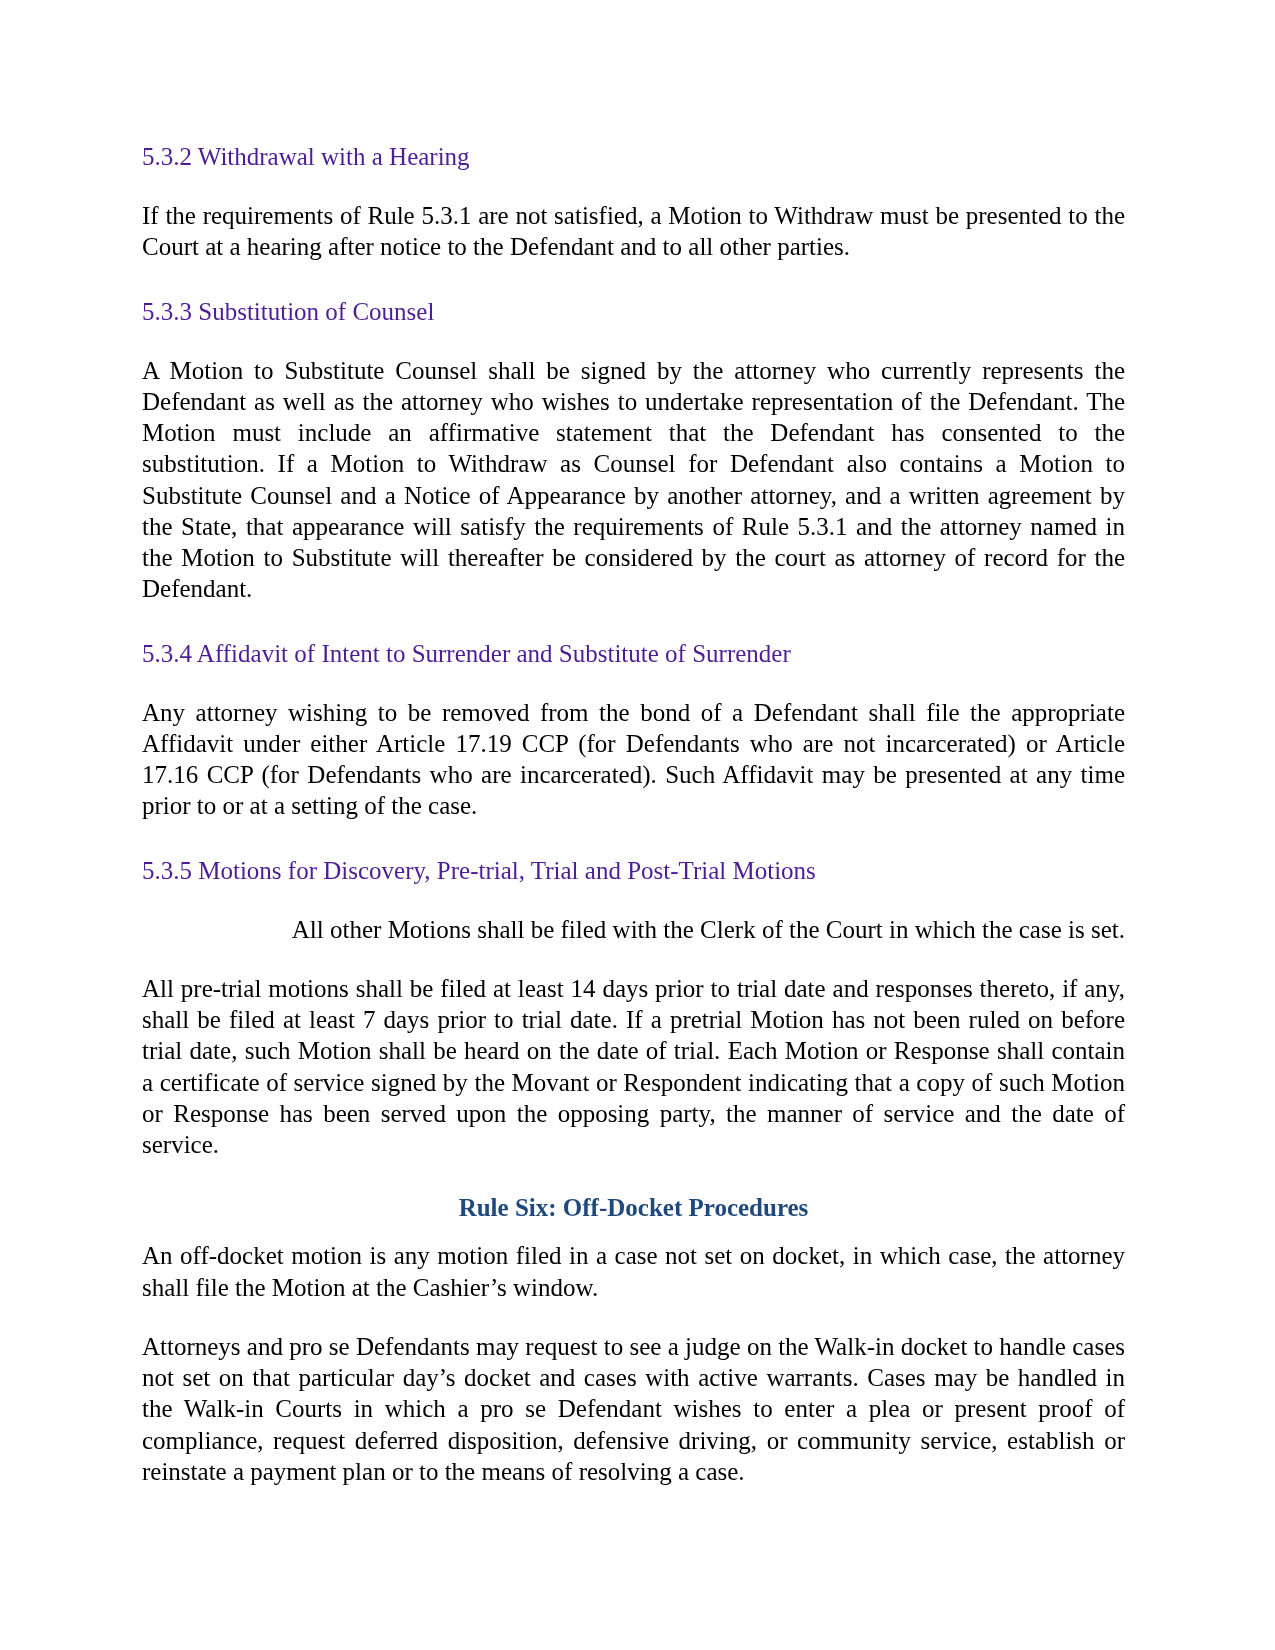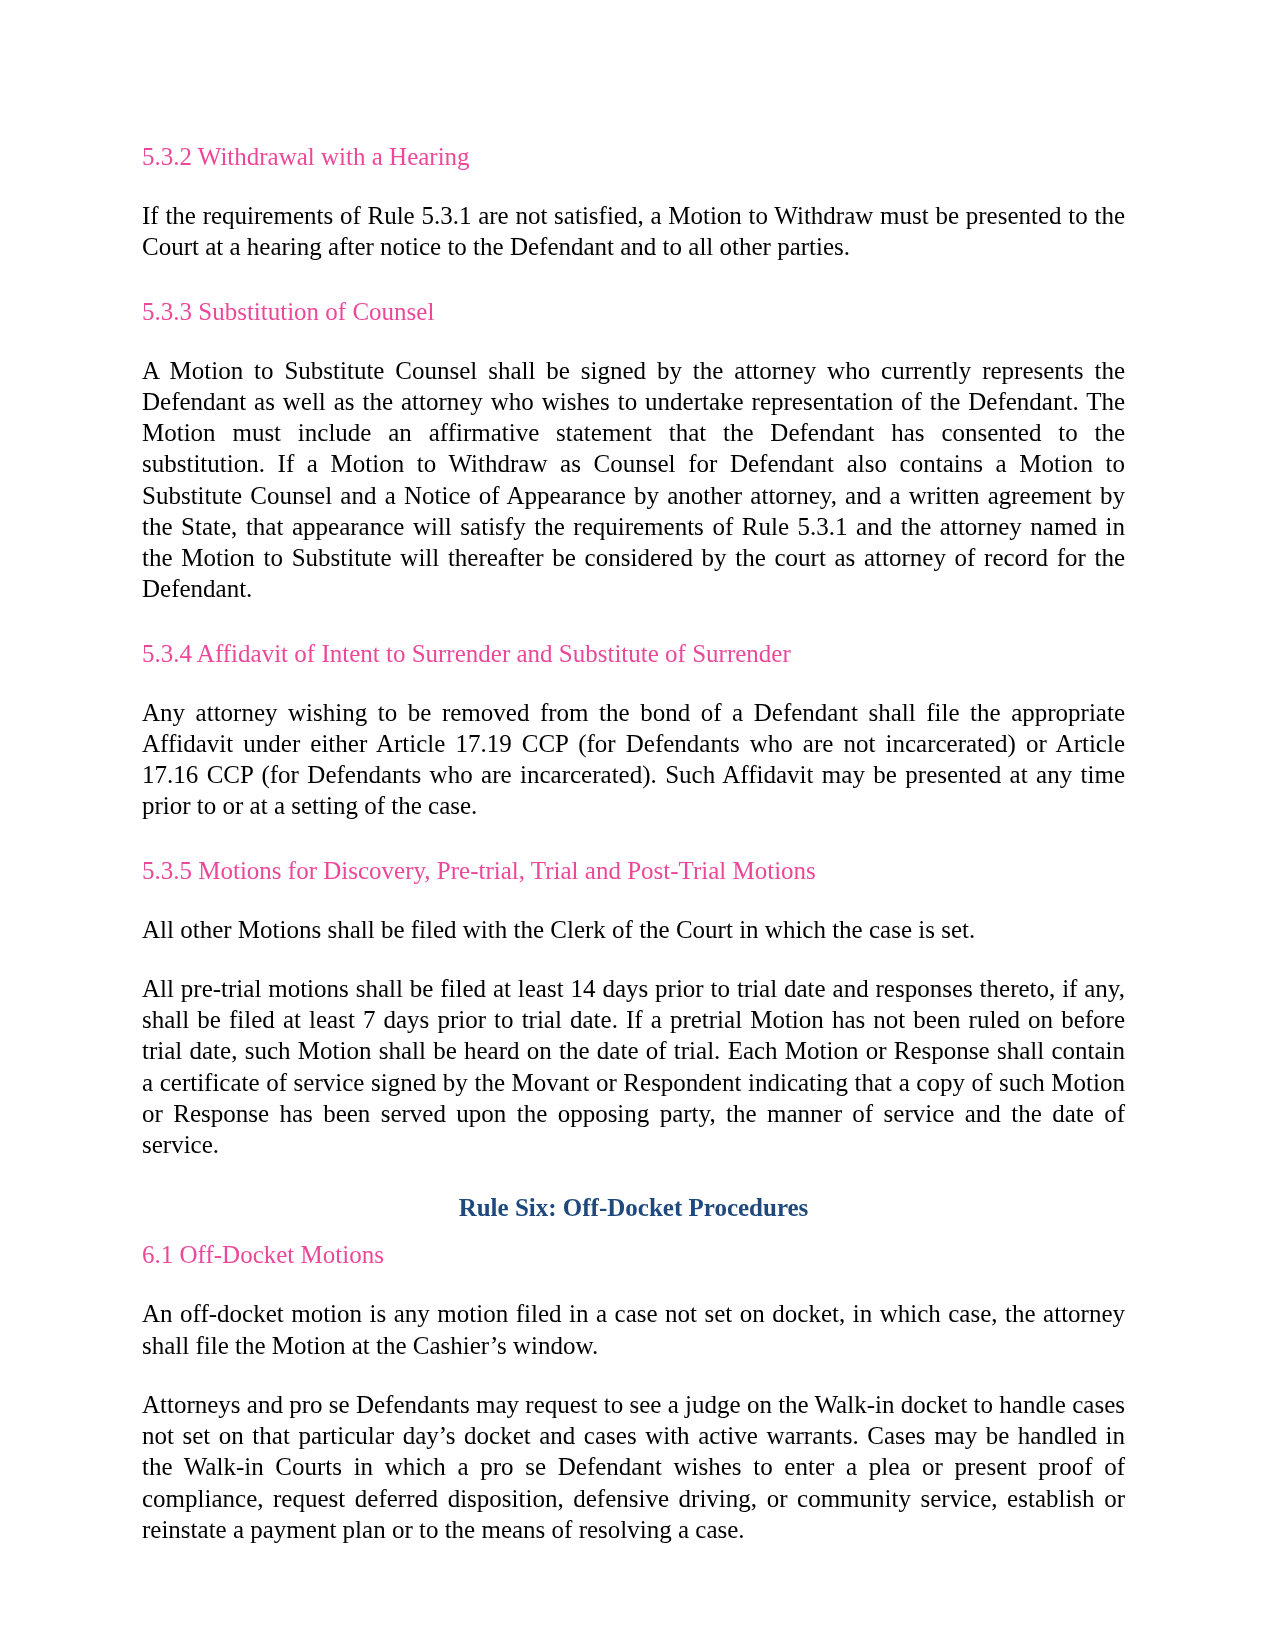--- a/index.html
+++ b/index.html
@@ -11,34 +11,34 @@
     width: 1275px;
     height: 1650px;
     background: #ffffff;
     box-sizing: border-box;
     padding: 142px 150px 120px 142px;
     font-family: "Liberation Serif", "DejaVu Serif", serif;
     color: #000000;
     overflow: hidden;
   }
   .heading {
-    color: #ec4899;
+    color: #4c1d95;
     font-size: 25px;
     line-height: 1.2;
     font-weight: normal;
     margin: 0 0 28px 0;
   }
   .para {
     font-size: 25px;
     line-height: 1.25;
     text-align: justify;
     margin: 8px 0 28px 0;
   }
   .para.last-left {
-    text-align: left;
+    text-align: right;
   }
   .rule-title {
     color: #1f497d;
     font-size: 25px;
     font-weight: bold;
     text-align: center;
     margin: 4px 0 18px 0;
   }
   .block-gap {
     margin-top: 34px;
@@ -57,18 +57,17 @@
 
   <h2 class="heading block-gap">5.3.4 Affidavit of Intent to Surrender and Substitute of Surrender</h2>
   <p class="para">Any attorney wishing to be removed from the bond of a Defendant shall file the appropriate Affidavit under either Article 17.19 CCP (for Defendants who are not incarcerated) or Article 17.16 CCP (for Defendants who are incarcerated). Such Affidavit may be presented at any time prior to or at a setting of the case.</p>
 
   <h2 class="heading block-gap">5.3.5 Motions for Discovery, Pre-trial, Trial and Post-Trial Motions</h2>
   <p class="para last-left">All other Motions shall be filed with the Clerk of the Court in which the case is set.</p>
   <p class="para">All pre-trial motions shall be filed at least 14 days prior to trial date and responses thereto, if any, shall be filed at least 7 days prior to trial date. If a pretrial Motion has not been ruled on before trial date, such Motion shall be heard on the date of trial. Each Motion or Response shall contain a certificate of service signed by the Movant or Respondent indicating that a copy of such Motion or Response has been served upon the opposing party, the manner of service and the date of service.</p>
 
   <h1 class="rule-title block-gap">Rule Six: Off-Docket Procedures</h1>
 
-  <h2 class="heading">6.1 Off-Docket Motions</h2>
   <p class="para">An off-docket motion is any motion filed in a case not set on docket, in which case, the attorney shall file the Motion at the Cashier’s window.</p>
 
   <p class="para">Attorneys and pro se Defendants may request to see a judge on the Walk-in docket to handle cases not set on that particular day’s docket and cases with active warrants. Cases may be handled in the Walk-in Courts in which a pro se Defendant wishes to enter a plea or present proof of compliance, request deferred disposition, defensive driving, or community service, establish or reinstate a payment plan or to the means of resolving a case.</p>
 
 </div>
 
 </body></html>

